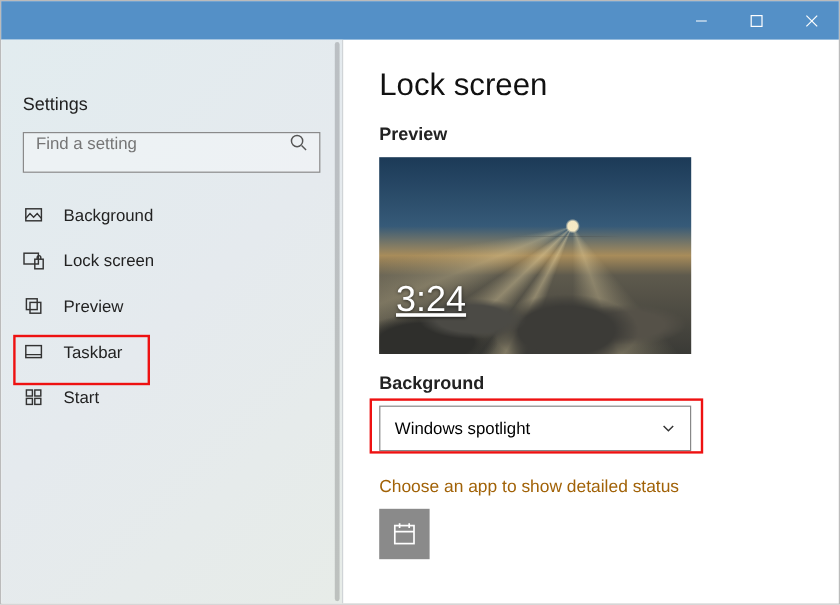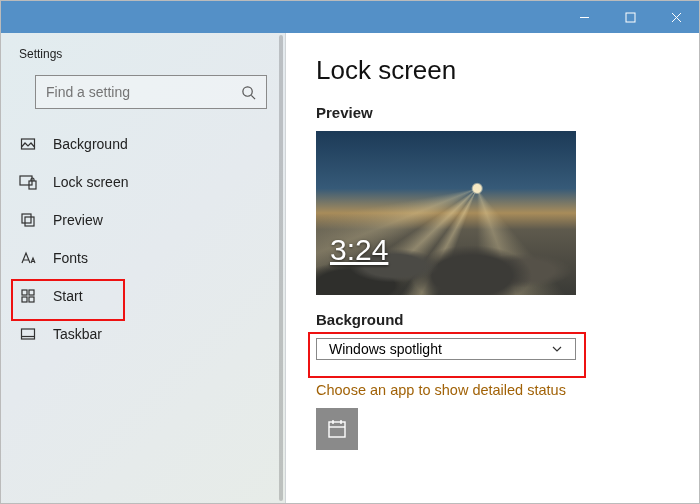--- a/index.html
+++ b/index.html
@@ -4,24 +4,24 @@
 <style>
   * { box-sizing: border-box; margin: 0; padding: 0; font-family: "Segoe UI", Arial, sans-serif; }
   body { width: 700px; height: 504px; overflow: hidden; background: #fff; }
   .window { width: 700px; height: 504px; display: flex; flex-direction: column; border: 1px solid #bbb; }
   .titlebar { height: 32px; background: #5490c7; display: flex; align-items: center; color: #fff; }
   .titlebar .spacer { flex: 1; }
   .titlebar .winbtn { width: 46px; height: 32px; display: flex; align-items: center; justify-content: center; cursor: pointer; }
   .titlebar .winbtn svg { stroke: #fff; }
   .body { flex: 1; display: flex; overflow: hidden; }
   .sidebar { width: 285px; background: linear-gradient(135deg,#e2ecef 0%,#e5eaee 50%,#e7ece8 100%); padding: 10px 0 0 0; position: relative; border-right: 1px solid #d0d4d7; }
-  .app-title { font-size: 12px; padding: 4px 18px 14px 18px; color: #222; }
+  .app-title { font-size: 15px; padding: 4px 18px 14px 18px; color: #222; margin-top: 32px; }
   .nav-row { display: flex; align-items: center; height: 38px; padding: 0 18px; cursor: pointer; font-size: 14px; color: #222; }
   .nav-row .ico { width: 18px; height: 18px; margin-right: 16px; display:flex;align-items:center;justify-content:center; }
-  .search { margin: 0 18px 16px 34px; height: 34px; border: 1px solid #8a8a8a; background: rgba(255,255,255,0.35); display: flex; align-items: center; padding: 0 10px; }
+  .search { margin: 0 18px 16px 18px; height: 34px; border: 1px solid #8a8a8a; background: rgba(255,255,255,0.35); display: flex; align-items: flex-start; padding: 0 10px; }
   .search input { flex: 1; border: none; background: transparent; outline: none; font-size: 14px; color: #555; }
   .section-head { font-size: 14.5px; font-weight: 600; padding: 6px 18px 10px 18px; color: #111; }
   .highlight-lock { position: absolute; left: 10px; top: 246px; width: 114px; height: 42px; border: 2px solid #e11; pointer-events: none; }
   .scrollhint { position:absolute; right:2px; top:2px; bottom:2px; width:4px; background: rgba(0,0,0,0.18); border-radius:2px; }
   .content { flex: 1; padding: 22px 30px 0 30px; overflow: hidden; position: relative; }
   .page-h1 { font-size: 26px; font-weight: 400; color: #111; margin-bottom: 18px; }
   .sub-h { font-size: 15px; color: #222; margin-bottom: 10px; font-weight: bold; }
   .preview-box { width: 260px; height: 164px; position: relative; background: linear-gradient(to bottom,#1c3a57 0%,#365a78 35%,#a88c5a 50%,#5e5a4d 60%,#3a3a36 100%); overflow:hidden; margin-bottom: 16px;}
   .rays { position:absolute; inset:0; background:
       radial-gradient(circle at 62% 35%, rgba(255,240,200,0.95) 0 4px, transparent 6px),
@@ -29,21 +29,21 @@
   }
   .clouds { position:absolute; left:0; right:0; bottom:0; height:60%; background:
      radial-gradient(ellipse at 30% 70%, #4b4a45 0 30px, transparent 45px),
      radial-gradient(ellipse at 60% 80%, #3c3b37 0 40px, transparent 60px),
      radial-gradient(ellipse at 80% 75%, #555148 0 30px, transparent 48px),
      radial-gradient(ellipse at 15% 90%, #2f2f2c 0 40px, transparent 60px);
   }
   .lock-time { position:absolute; left:14px; bottom:28px; color:#fff; font-size:30px; font-weight:300; text-shadow:0 1px 3px rgba(0,0,0,0.6);text-decoration:underline;}
   .lock-date { position:absolute; left:14px; bottom:12px; color:#fff; font-size:12px; text-shadow:0 1px 2px rgba(0,0,0,0.6);}
   .dd-wrap { position: relative; width: 278px; }
-  .dropdown { width: 260px; height: 22px; border: 1px solid #888; background:#fff; display:flex; align-items:center; padding:0 12px; font-size:14px; cursor:pointer; }
+  .dropdown { width: 260px; height: 38px; border: 1px solid #888; background:#fff; display:flex; align-items:center; padding:0 12px; font-size:14px; cursor:pointer; }
   .dropdown .spacer{flex:1;}
   .dd-highlight { position:absolute; left:-8px; top:-6px; width:278px; height:46px; border:2px solid #e11; pointer-events:none; }
   .status-h { font-size: 14.5px; color:#a16207; margin-top: 22px; margin-bottom: 10px; }
   .app-tile { width:42px; height:42px; background:#8a8a8a; display:flex; align-items:center; justify-content:center; }
   svg { display:block; }
 </style>
 </head>
 <body>
 
 <div class="window">
@@ -107,45 +107,36 @@
             <svg width="16" height="16" viewBox="0 0 16 16" fill="none" stroke="#333" stroke-width="1.2">
               <rect x="2" y="2" width="9" height="9"></rect>
               <rect x="5" y="5" width="9" height="9"></rect>
             </svg>
           </span>
         <span>Preview</span>
       </div>
       <div class="nav-row">
         <span class="ico">
             <svg width="16" height="16" viewBox="0 0 16 16" fill="none" stroke="#333" stroke-width="1.2">
-              <path d="M2 13 L6 3 L10 13 M3.5 10 H8.5"></path>
-              <path d="M11 13 L13 8 L15 13 M11.7 11.5 H14.3"></path>
+              <rect x="1.5" y="3" width="13" height="10"></rect>
+              <line x1="1.5" y1="10.5" x2="14.5" y2="10.5"></line>
             </svg>
           </span>
-        <span>Fonts</span>
+        <span>Taskbar</span>
       </div>
       <div class="nav-row">
         <span class="ico">
             <svg width="16" height="16" viewBox="0 0 16 16" fill="none" stroke="#333" stroke-width="1.2">
               <rect x="2" y="2" width="5" height="5"></rect>
               <rect x="9" y="2" width="5" height="5"></rect>
               <rect x="2" y="9" width="5" height="5"></rect>
               <rect x="9" y="9" width="5" height="5"></rect>
             </svg>
           </span>
         <span>Start</span>
-      </div>
-      <div class="nav-row">
-        <span class="ico">
-            <svg width="16" height="16" viewBox="0 0 16 16" fill="none" stroke="#333" stroke-width="1.2">
-              <rect x="1.5" y="3" width="13" height="10"></rect>
-              <line x1="1.5" y1="10.5" x2="14.5" y2="10.5"></line>
-            </svg>
-          </span>
-        <span>Taskbar</span>
       </div>
 
       <div class="highlight-lock"></div>
       <div class="scrollhint"></div>
     </div>
 
     <div class="content">
       <div class="page-h1">Lock screen</div>
       <div class="sub-h">Preview</div>
 

